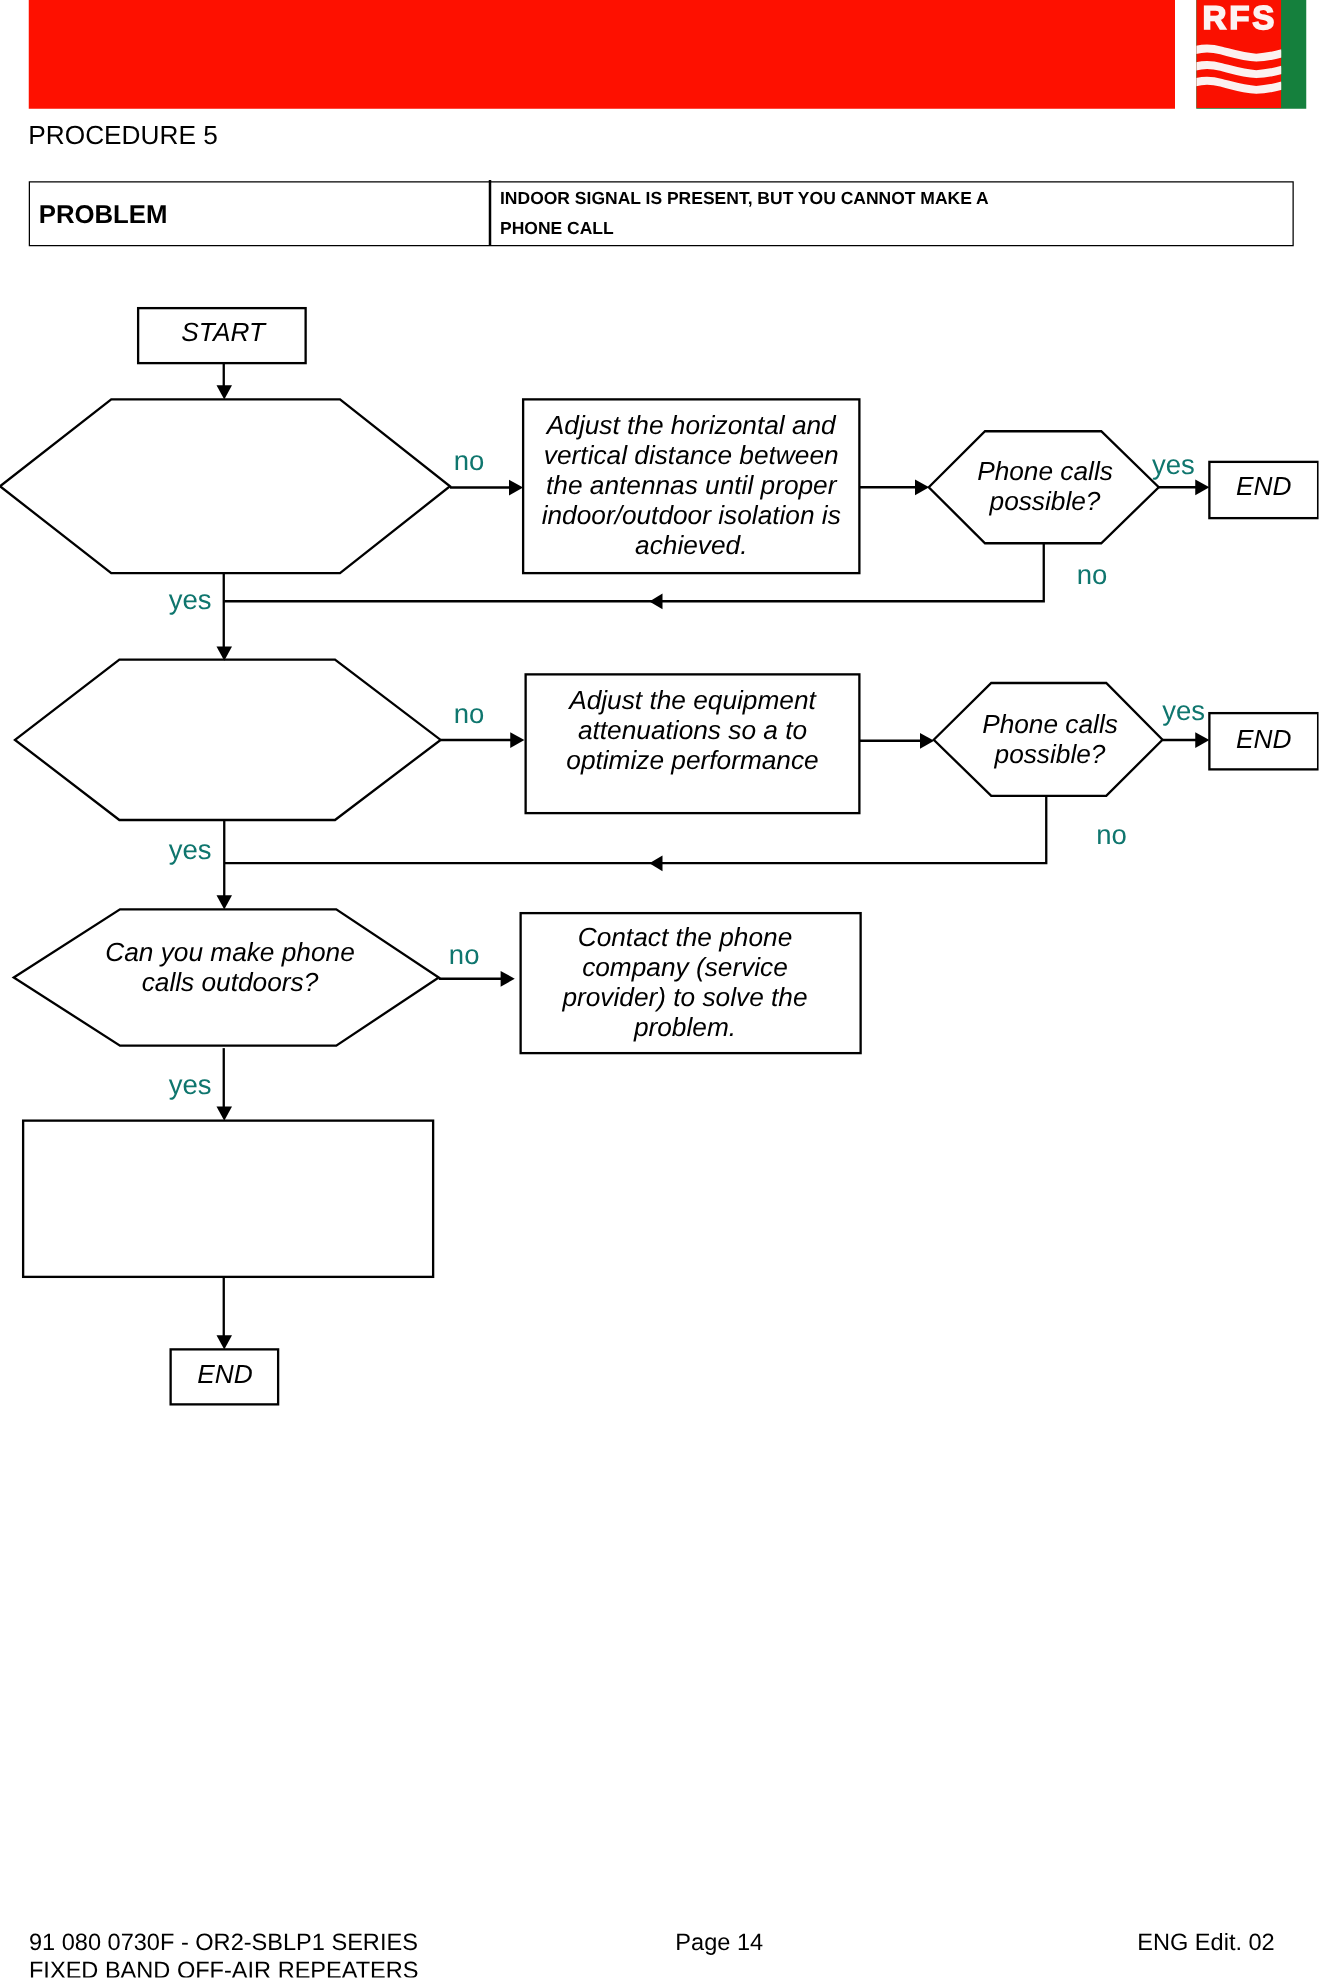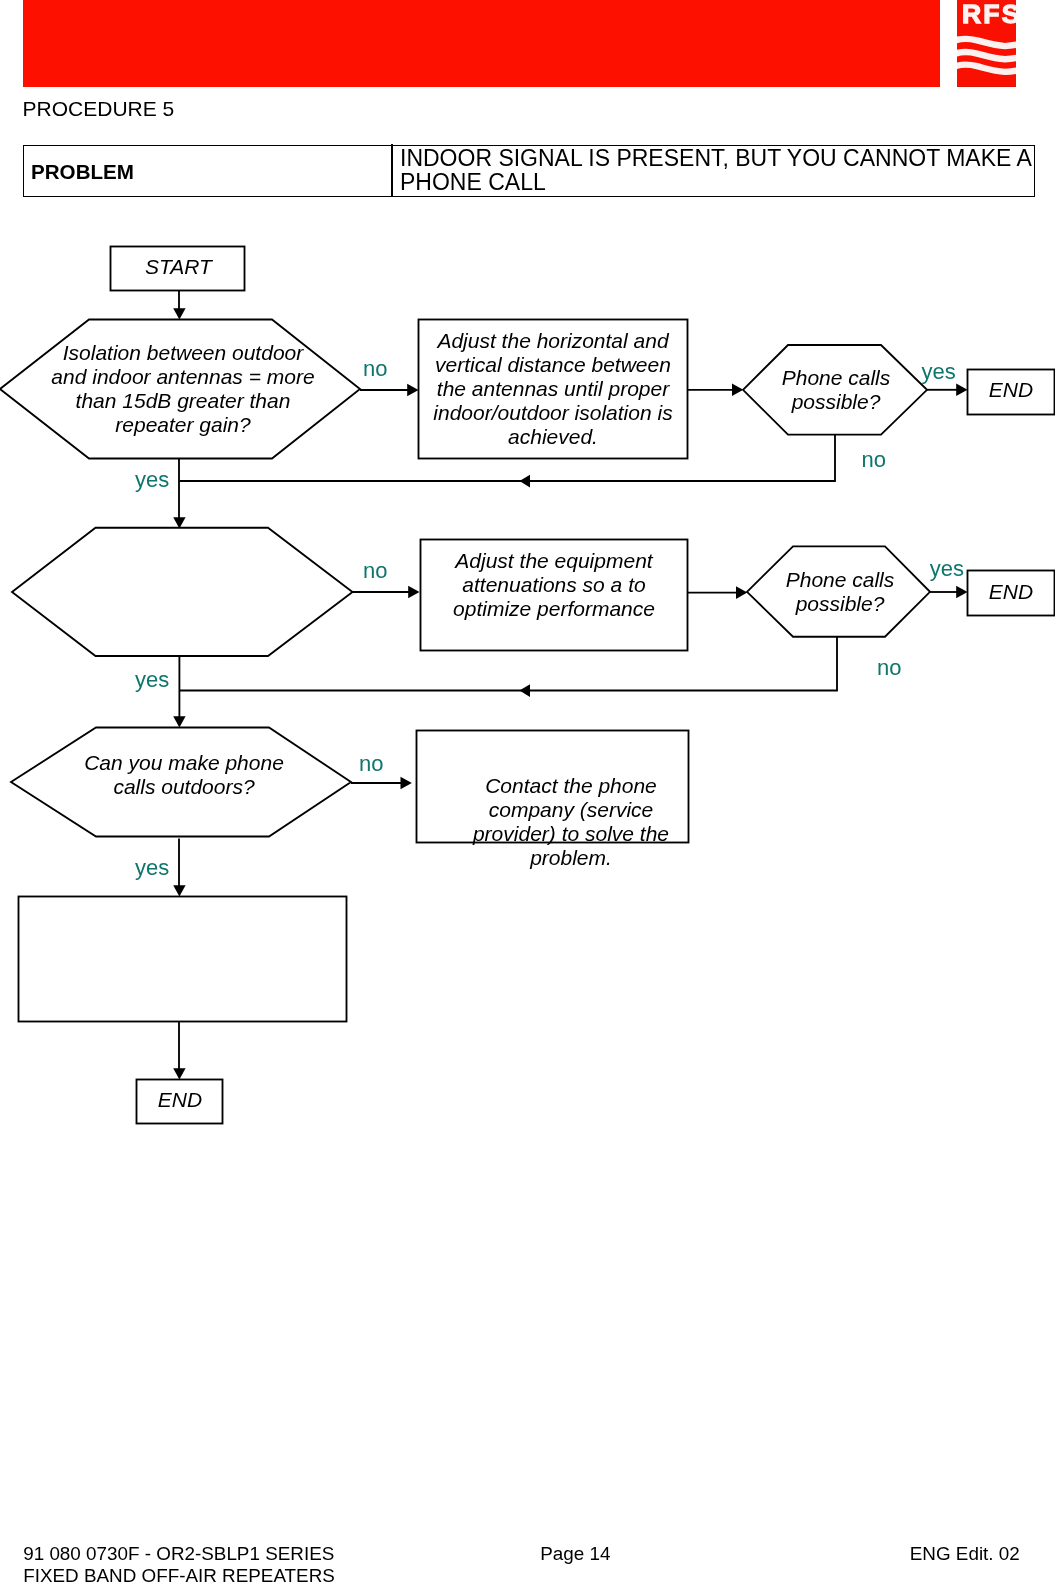--- a/index.html
+++ b/index.html
@@ -1,26 +1,26 @@
 <!DOCTYPE html>
 <html><head>
 <meta charset="utf-8">
 <title>Procedure 5</title>
 <style>
   html,body{margin:0;padding:0;}
   body{width:1055px;height:1582px;background:#fff;font-family:"Liberation Sans",sans-serif;color:#000;position:relative;overflow:hidden;-webkit-font-smoothing:antialiased;}
   #page{position:absolute;left:0;top:0;width:1055px;height:1582px;}
   .red-bar{position:absolute;left:23px;top:0;width:917px;height:86.5px;background:#FE1000;}
-  .logo{position:absolute;left:957px;top:0;width:59px;height:86.5px;background:#b91c1c;overflow:hidden;}
+  .logo{position:absolute;left:957px;top:0;width:88px;height:86.5px;background:#15803d;overflow:hidden;}
   .proc-title{position:absolute;left:22.6px;top:97.2px;font-size:21px;line-height:24px;text-align:right;}
   
   .ptable{position:absolute;left:23px;top:144.8px;width:1012px;height:52px;border:1.8px solid #000;box-sizing:border-box;}
   .pdiv{position:absolute;left:367.4px;top:-1.8px;width:1.8px;height:52px;background:#000;}
   .plabel{position:absolute;left:7px;top:14.1px;font-size:20.6px;font-weight:bold;line-height:24px;}
-  .pvalue{position:absolute;left:376px;top:0.9px;width:650px;font-size:23px;font-weight:normal;line-height:23.9px;white-space:pre-line;}
+  .pvalue{position:absolute;left:376px;top:0.9px;width:650px;font-size:14px;font-weight:bold;line-height:23.9px;white-space:pre-line;}
   
   #flow{position:absolute;left:0;top:0;width:1055px;height:1230px;shape-rendering:geometricPrecision;}
   .ftext{position:absolute;font-style:italic;font-size:21px;line-height:24.1px;text-align:center;color:#000;white-space:pre-line;}
   .elabel{position:absolute;font-size:22px;line-height:24.1px;color:#0f766e;white-space:nowrap;}
   
   .footer{position:absolute;left:0;top:1543.3px;width:1055px;font-size:18.85px;line-height:21.2px;}
   .f-left{position:absolute;left:23.2px;top:0;}
   .f-mid{position:absolute;left:540.3px;top:0.1px;}
   .f-right{position:absolute;left:909.8px;top:0.1px;}
 </style>
@@ -99,43 +99,39 @@
       <polygon points="530,684.3 530,696.9 519.5,690.6"></polygon>
       <polygon points="173.20000000000002,716.2 185.6,716.2 179.4,727.5"></polygon>
 
       <polygon points="400.5,776.7 400.5,789.3 411.8,783"></polygon>
       <polygon points="173.20000000000002,885.2 185.6,885.2 179.4,896.5"></polygon>
       <polygon points="173.20000000000002,1068.2 185.6,1068.2 179.4,1079.5"></polygon>
     </g>
   </svg>
 
   <div class="ftext" style="left:111px;top:255px;width:135px;">START</div>
-  <div class="ftext" style="left:38px;top:341px;width:290px;">Isolation between outdoor
-and indoor antennas = more
-than 15dB greater than
-repeater gain?</div>
   <div class="ftext" style="left:423px;top:329px;width:260px;">Adjust the horizontal and
 vertical distance between
 the antennas until proper
 indoor/outdoor isolation is
 achieved.</div>
   <div class="ftext" style="left:766px;top:365.7px;width:140px;">Phone calls
 possible?</div>
   <div class="ftext" style="left:961px;top:377.7px;width:100px;">END</div>
 
   <div class="ftext" style="left:439px;top:549px;width:230px;">Adjust the equipment
 attenuations so a to
 optimize performance</div>
   <div class="ftext" style="left:770px;top:568.3px;width:140px;">Phone calls
 possible?</div>
   <div class="ftext" style="left:961px;top:579.9px;width:100px;">END</div>
 
   <div class="ftext" style="left:69px;top:751px;width:230px;">Can you make phone
 calls outdoors?</div>
-  <div class="ftext" style="left:461px;top:739px;width:220px;margin-top:35px;">Contact the phone
+  <div class="ftext" style="left:438px;top:739px;width:220px;">Contact the phone
 company (service
 provider) to solve the
 problem.</div>
   <div class="ftext" style="left:130px;top:1088px;width:100px;">END</div>
 
   <div class="elabel" style="left:363px;top:356.5px;">no</div>
   <div class="elabel" style="left:135px;top:467.9px;">yes</div>
   <div class="elabel" style="left:921.5px;top:359.8px;">yes</div>
   <div class="elabel" style="left:861.4px;top:448.4px;">no</div>
 

